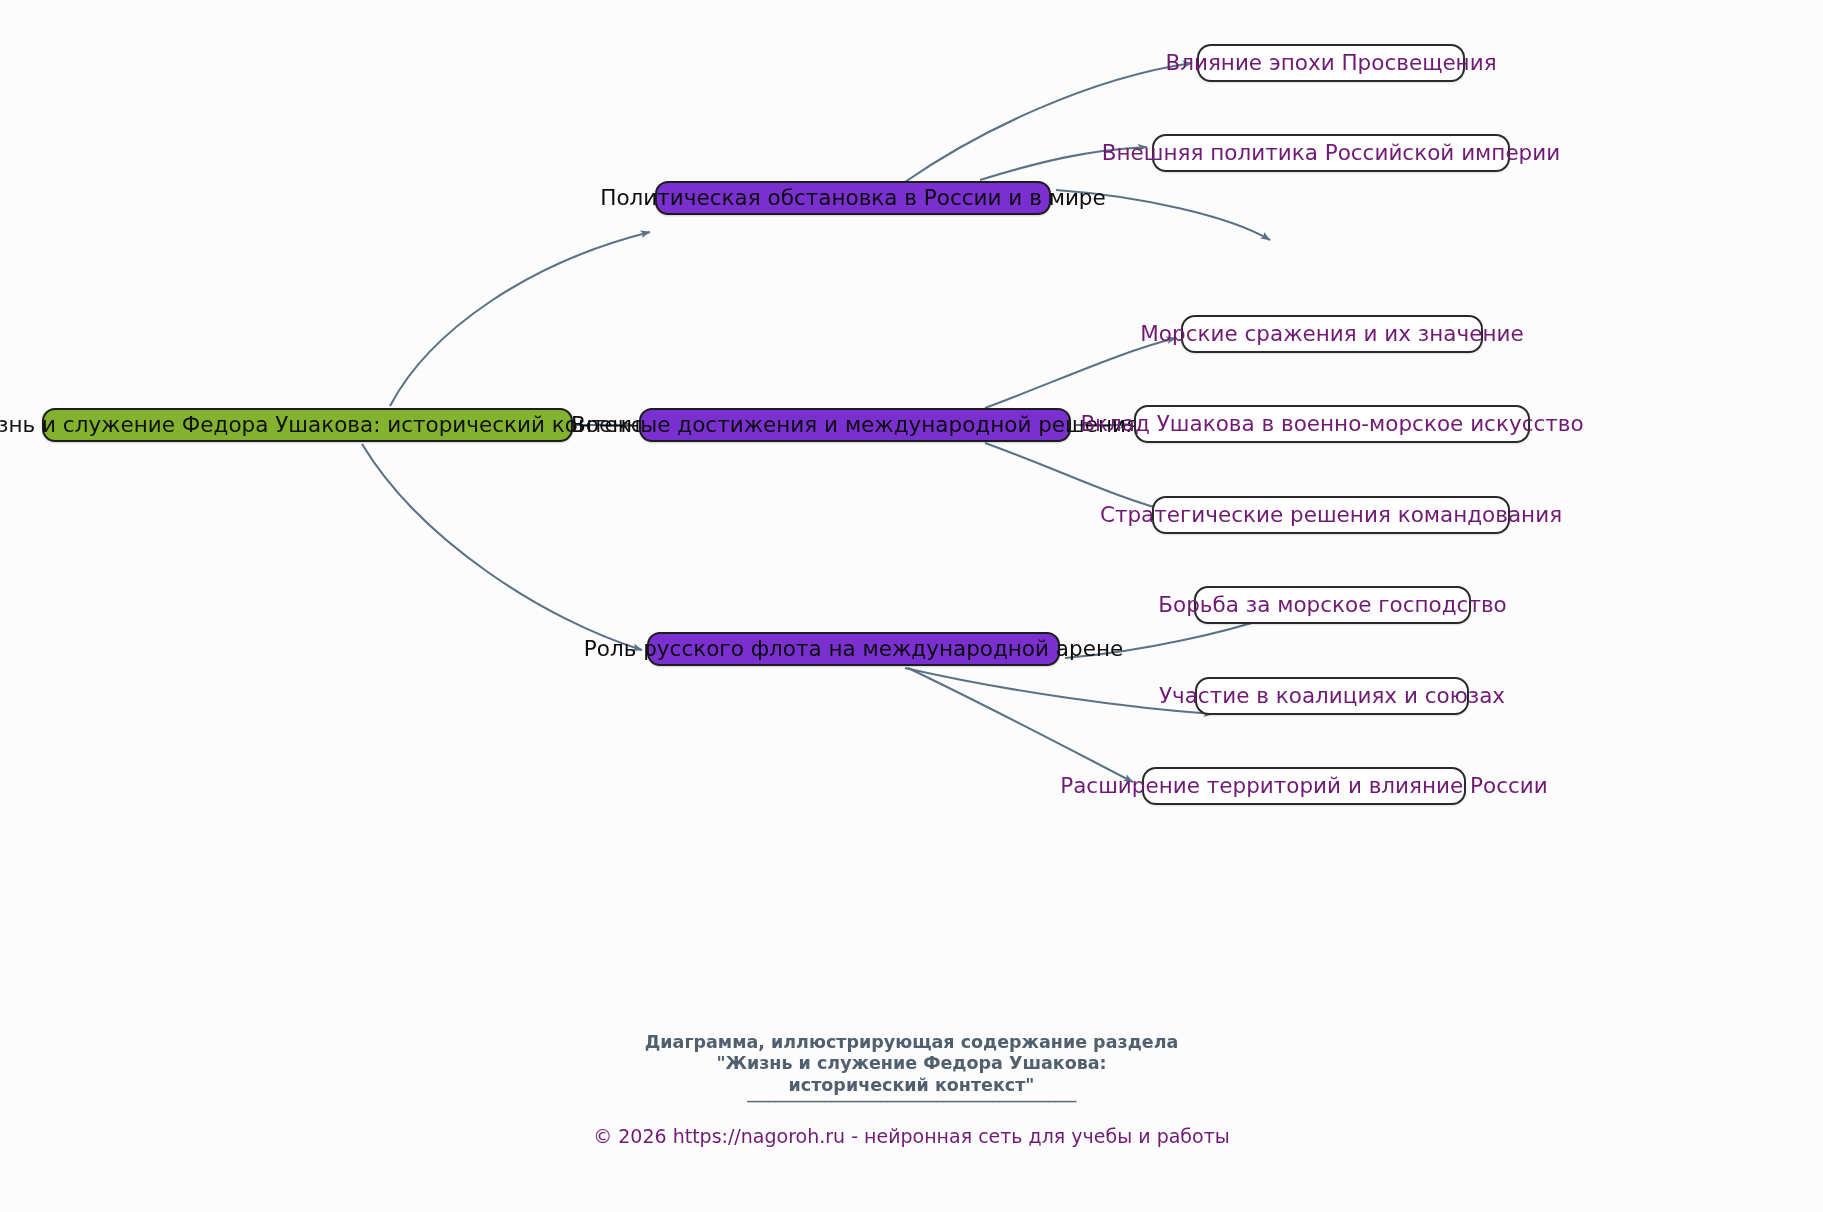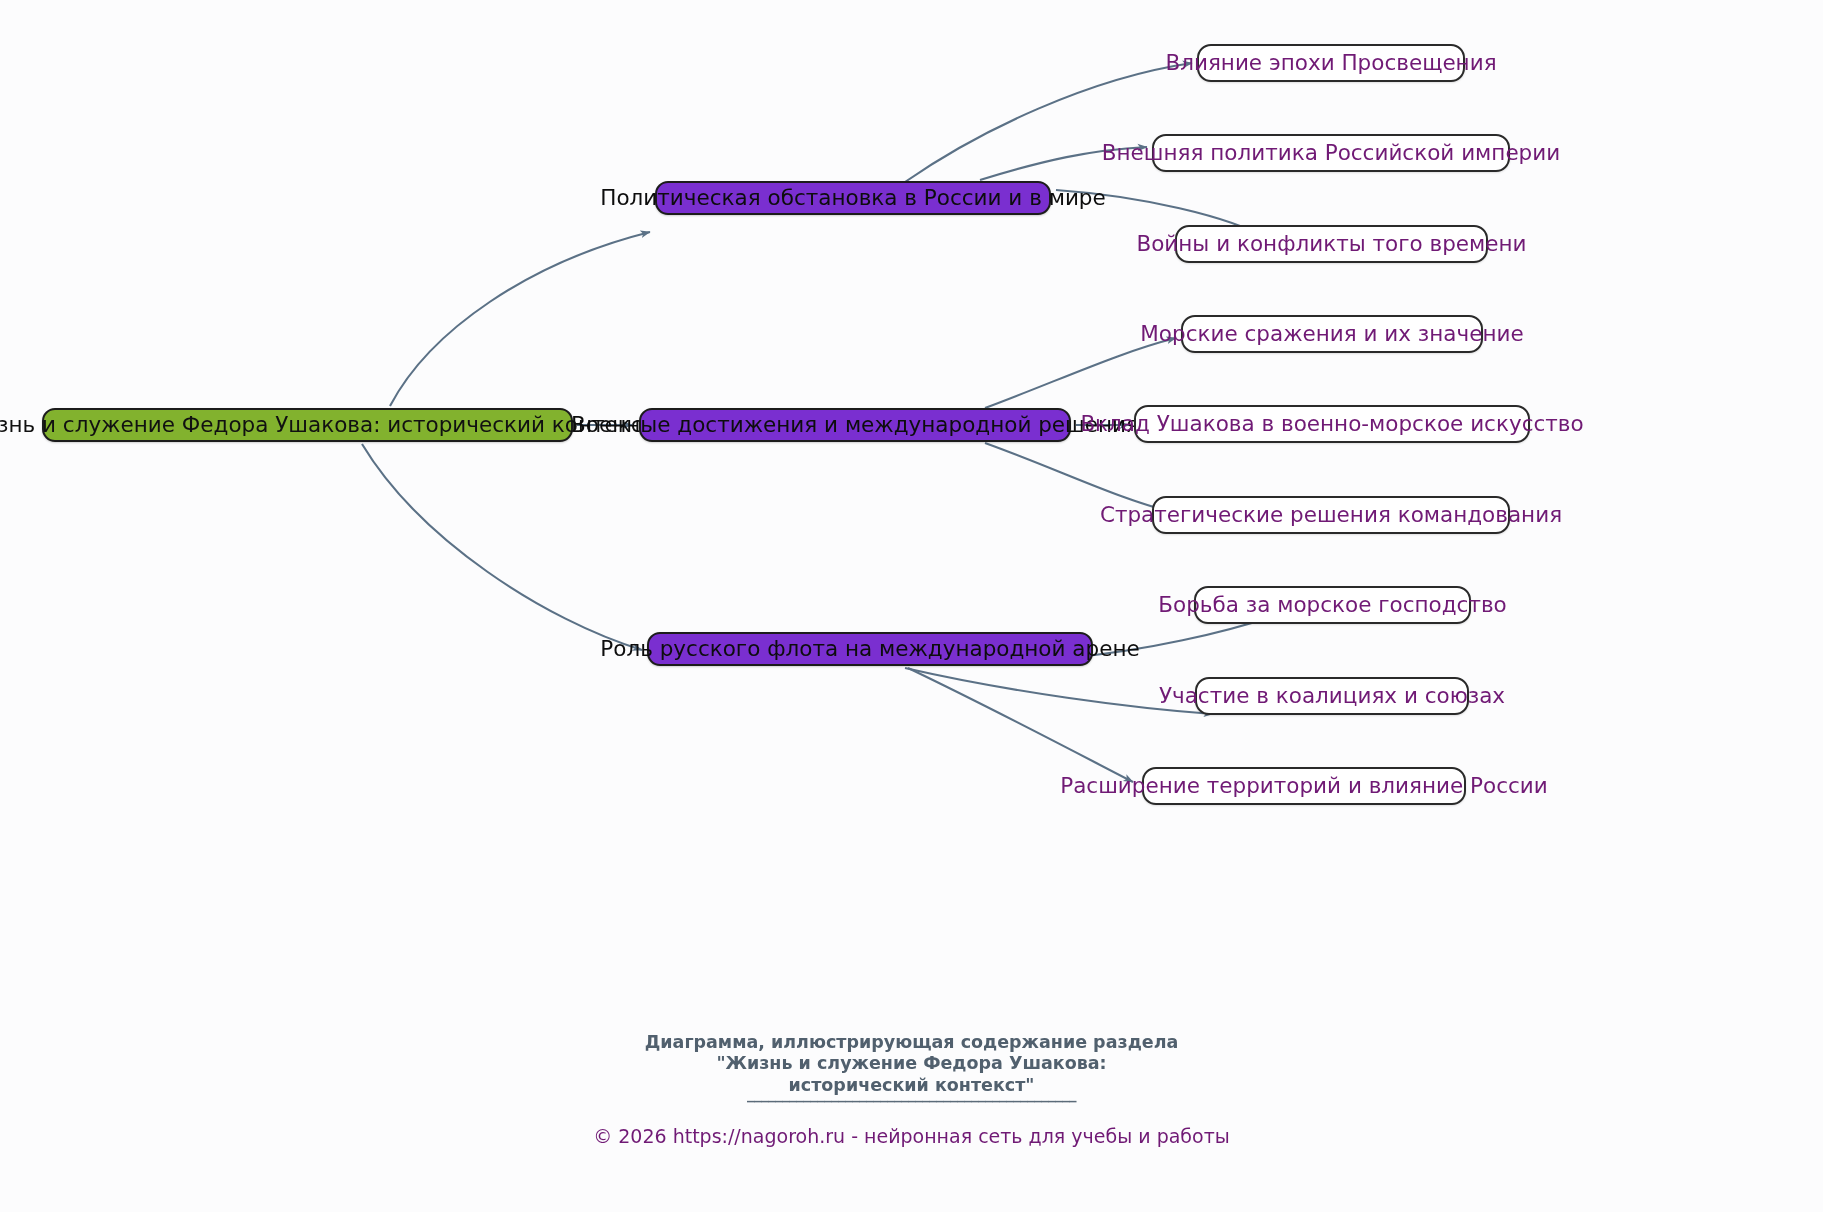--- a/index.html
+++ b/index.html
@@ -123,38 +123,35 @@
 
   <div class="node node-branch" style="left:655px; top:181px; width:396px; height:34px;">
     <span>Политическая обстановка в России и в мире</span>
   </div>
   <div class="node node-leaf" style="left:1197px; top:44px; width:268px; height:38px;">
     <span>Влияние эпохи Просвещения</span>
   </div>
   <div class="node node-leaf" style="left:1152px; top:134px; width:358px; height:38px;">
     <span>Внешняя политика Российской империи</span>
   </div>
-  <div class="node node-leaf" style="left:1175px; top:225px; width:313px; height:38px;">
-    <span>Войны и конфликты того времени</span>
-  </div>
 
   <div class="node node-branch" style="left:639px; top:408px; width:432px; height:34px;">
     <span>Военные достижения и международной решения</span>
   </div>
   <div class="node node-leaf" style="left:1181px; top:315px; width:302px; height:38px;">
     <span>Морские сражения и их значение</span>
   </div>
   <div class="node node-leaf" style="left:1134px; top:405px; width:396px; height:38px;">
     <span>Вклад Ушакова в военно-морское искусство</span>
   </div>
   <div class="node node-leaf" style="left:1152px; top:496px; width:358px; height:38px;">
     <span>Стратегические решения командования</span>
   </div>
 
-  <div class="node node-branch" style="left:647px; top:632px; width:446px; height:34px;">
+  <div class="node node-branch" style="left:647px; top:632px; width:413px; height:34px;">
     <span>Роль русского флота на международной арене</span>
   </div>
   <div class="node node-leaf" style="left:1194px; top:586px; width:277px; height:38px;">
     <span>Борьба за морское господство</span>
   </div>
   <div class="node node-leaf" style="left:1195px; top:677px; width:274px; height:38px;">
     <span>Участие в коалициях и союзах</span>
   </div>
   <div class="node node-leaf" style="left:1142px; top:767px; width:324px; height:38px;">
     <span>Расширение территорий и влияние России</span>

